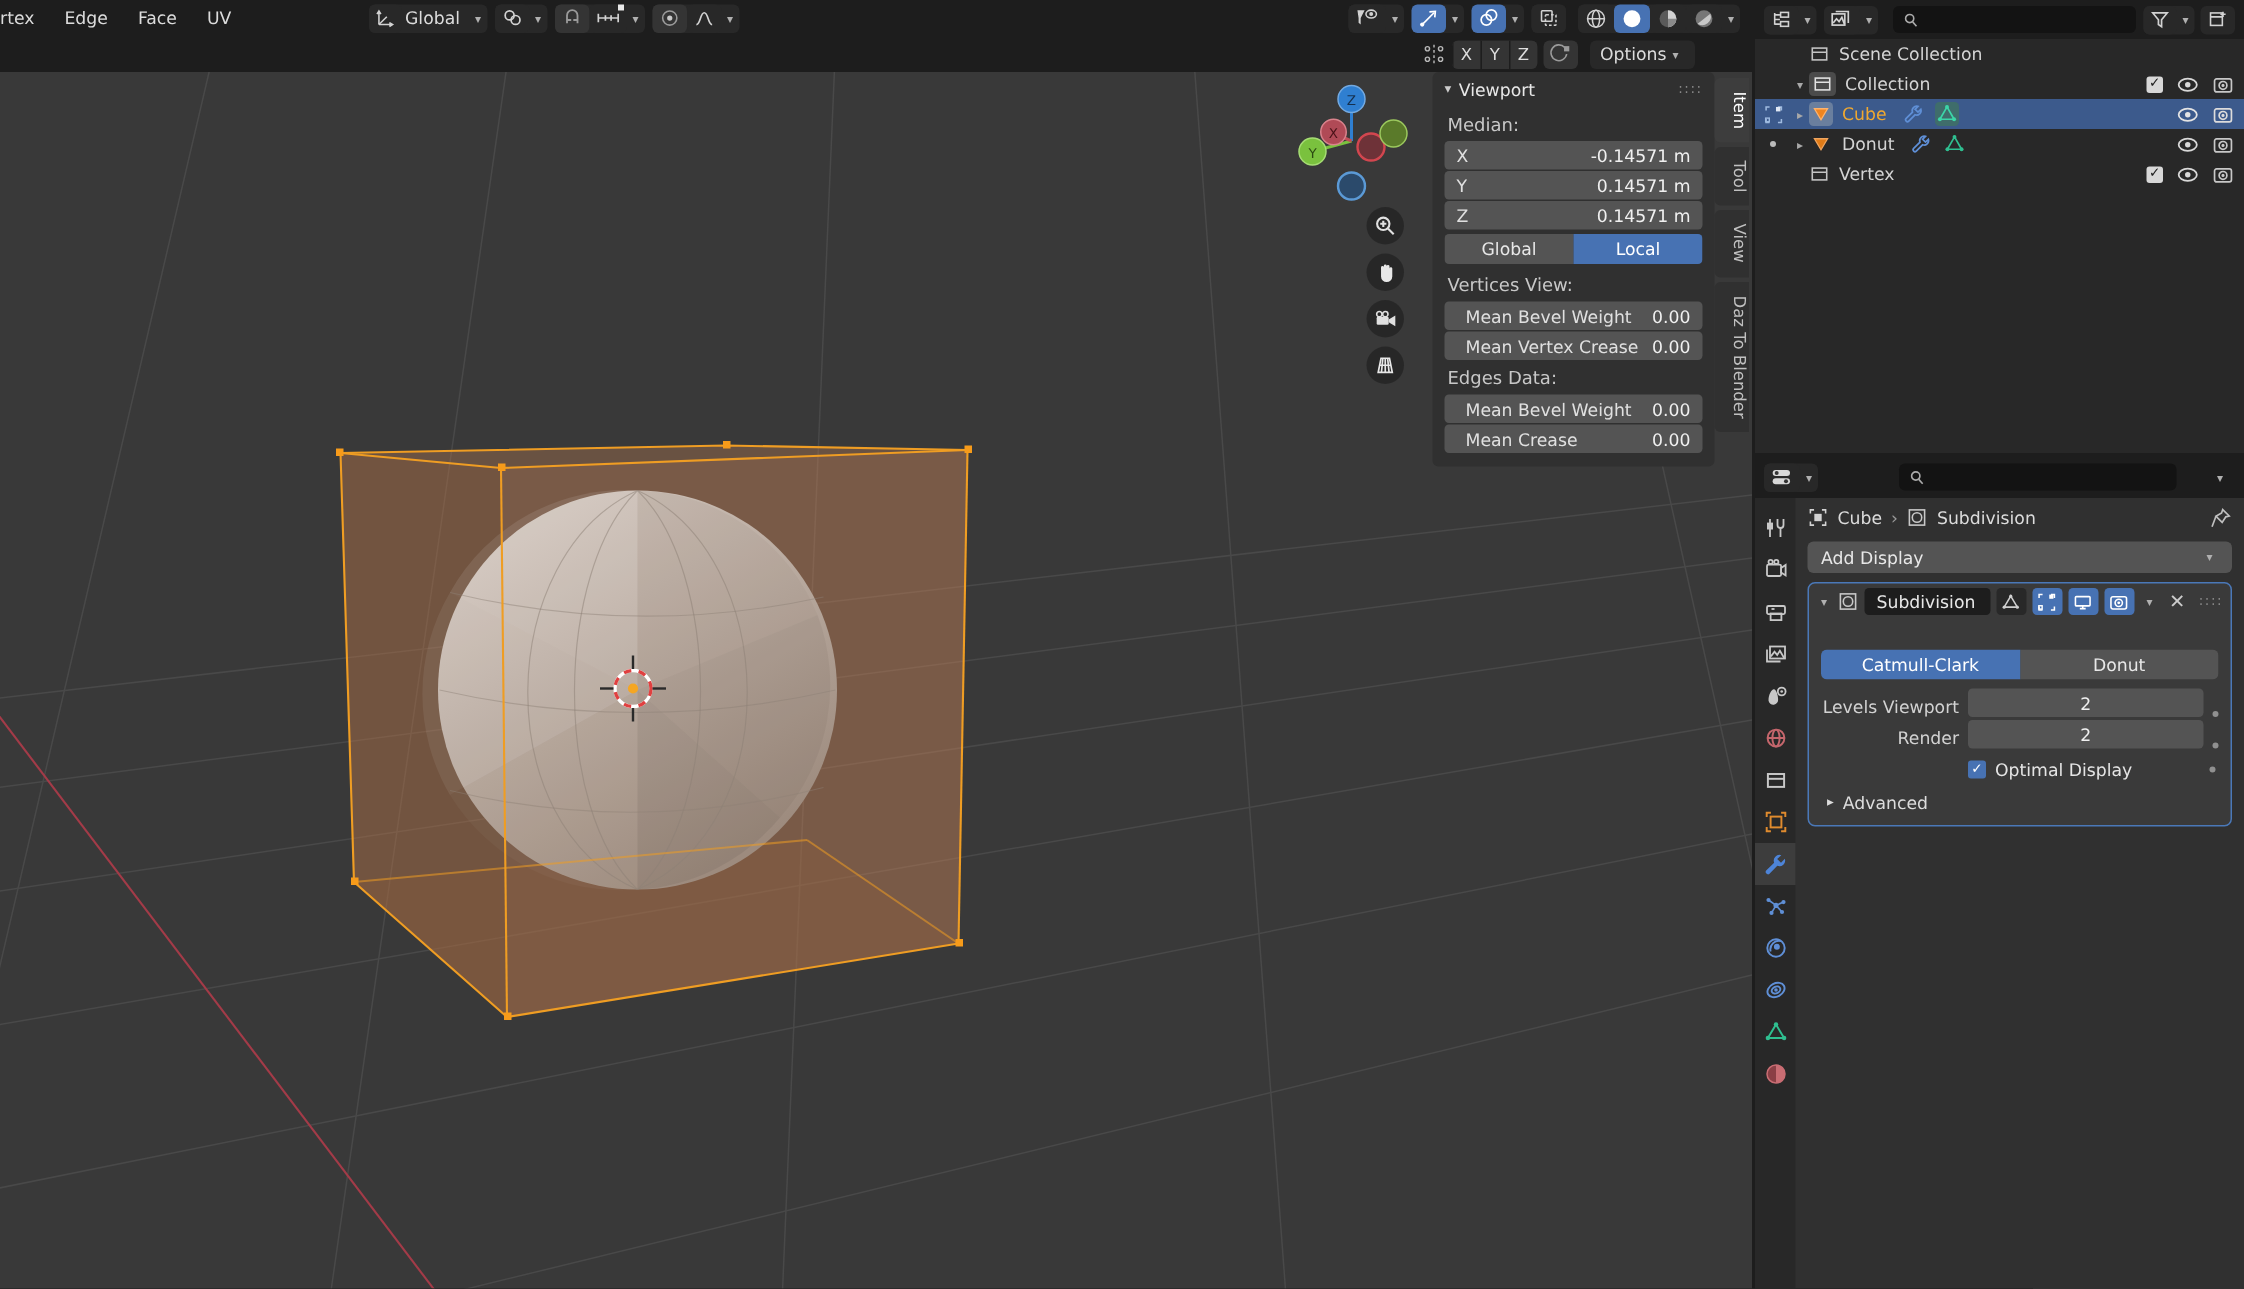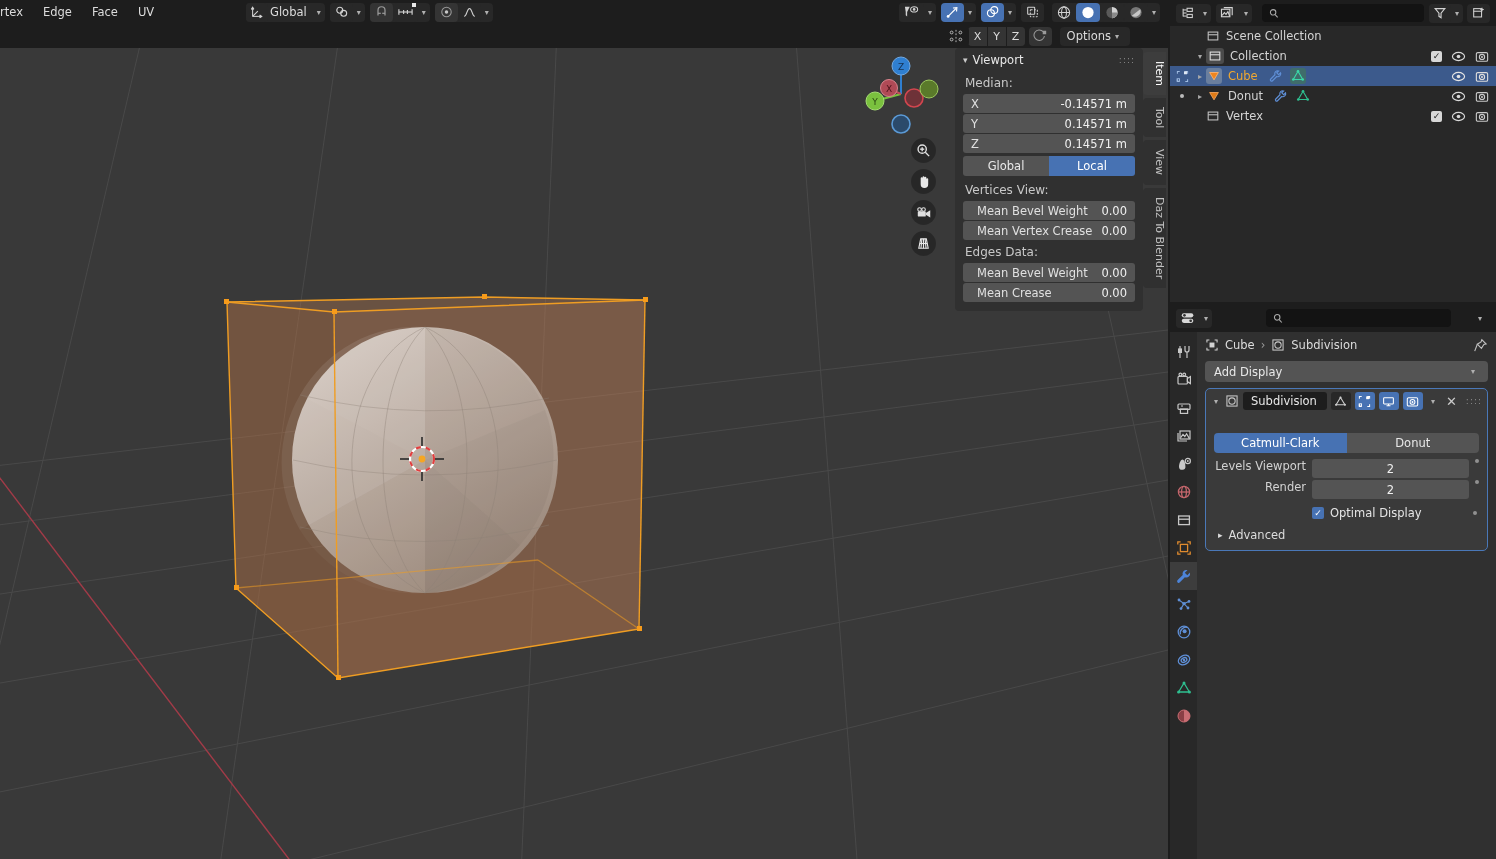--- a/index.html
+++ b/index.html
@@ -191,21 +191,21 @@
   .mod-tgl {
     width: 20px; height: 18px; border-radius: 3px; background: #282828;
     display: flex; align-items: center; justify-content: center;
   }
   .mod-tgl.on { background: #4772b3; }
   .seg {
     display: flex; margin: 20px 8px 6px 8px; height: 20px; border-radius: 4px; overflow: hidden;
   }
   .seg div { flex: 1; text-align: center; line-height: 20px; background: #545454; font-size: 11.5px; color: #e8e8e8; }
   .seg div.active { background: #4772b3; color: #fff; }
-  .fld-row { display: flex; align-items: flex-start; margin: 2px 8px; height: 19px; gap: 6px; }
+  .fld-row { display: flex; align-items: flex-end; margin: 2px 8px; height: 19px; gap: 6px; }
   .fld-lbl { flex: 0 0 92px; text-align: right; font-size: 11.5px; color: #d2d2d2; }
   .fld-val {
     flex: 1; background: #545454; border-radius: 3px; height: 19px;
     display: flex; align-items: center; justify-content: center;
     font-size: 11.5px; color: #f0f0f0;
   }
   .dot { width: 4px; height: 4px; border-radius: 50%; background: #909090; flex: 0 0 4px; }
   .chk-row { display: flex; align-items: center; margin: 7px 8px 4px 8px; gap: 6px; }
   .chk-blue {
     width: 12px; height: 12px; background: #4772b3; border-radius: 2px;

